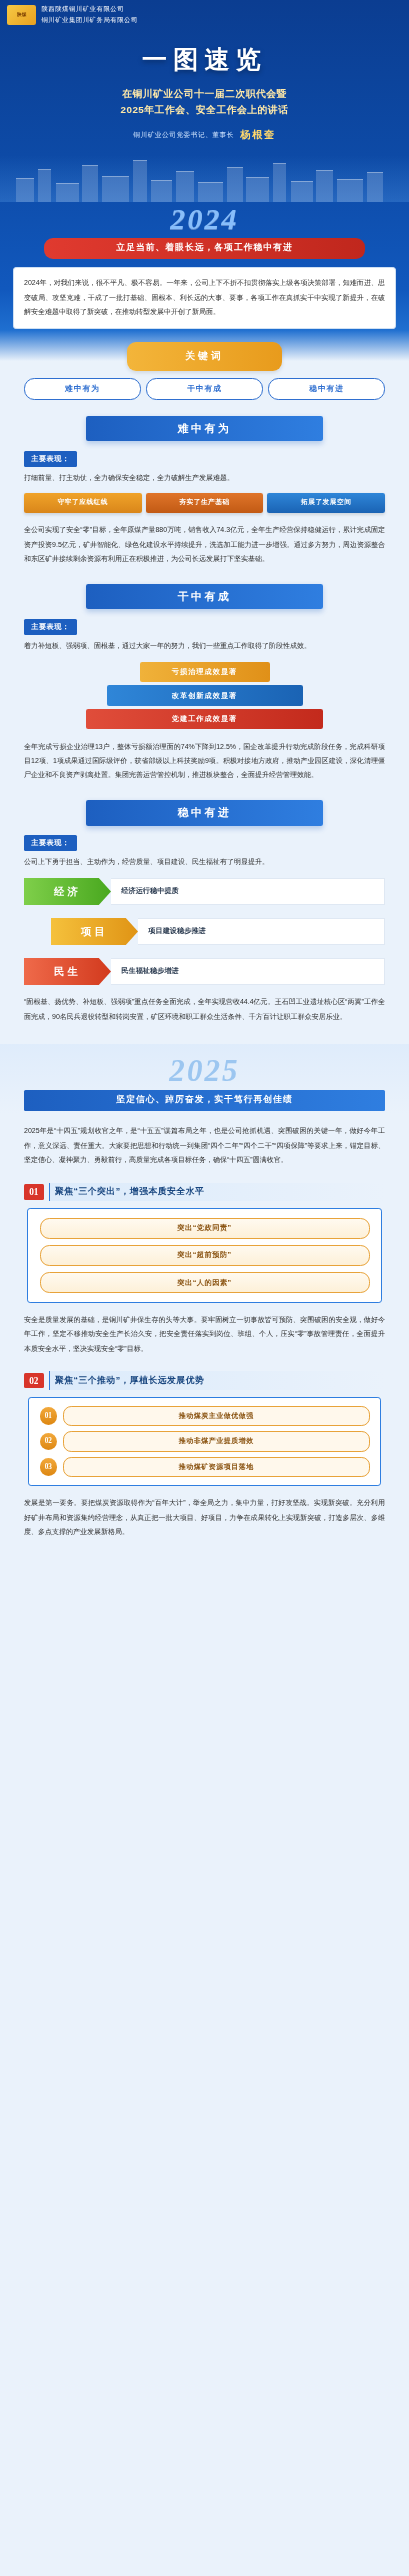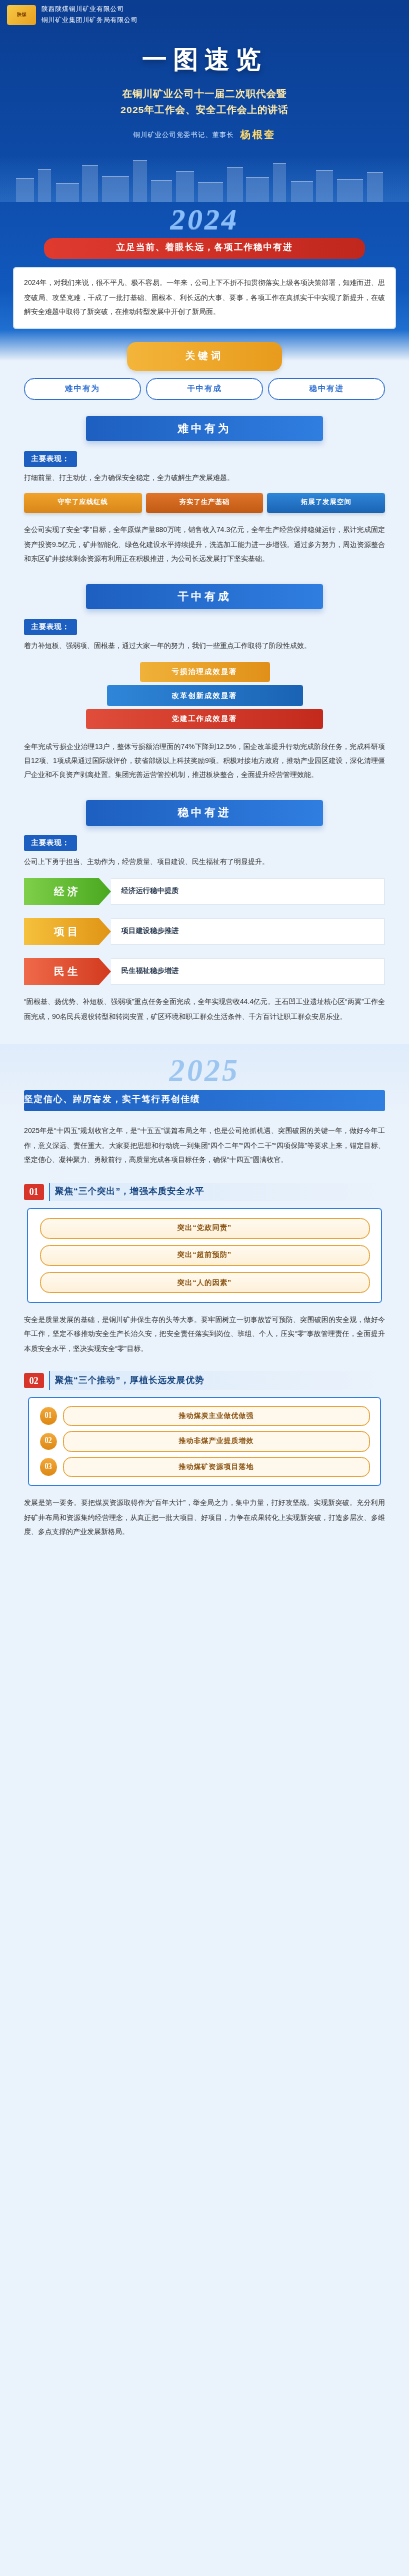--- a/index.html
+++ b/index.html
@@ -182,21 +182,21 @@
     width:361px;margin:9.3px auto 0 auto;
     display:flex;flex-direction:column;gap:13px;
   }
   .arrow-item{display:flex;align-items:stretch;height:27px;}
   .arrow-tag{
     width:87px;color:#fff;font-size:10.3px;font-weight:bold;letter-spacing:3.1px;
     display:flex;align-items:center;justify-content:center;
     clip-path:polygon(0 0, 86% 0, 100% 50%, 86% 100%, 0 100%);
   }
   .a1 .arrow-tag{background:linear-gradient(90deg,#7fcf4a,#49a81f);}
-  .a2 .arrow-tag{background:linear-gradient(90deg,#f5c13c,#e09415);}
+  .a2 .arrow-tag{background:linear-gradient(90deg,#f5c13c,#e09415);margin-left:27px;}
   .a3 .arrow-tag{background:linear-gradient(90deg,#ef6a4a,#d23a1e);}
   .arrow-body{
     flex:1;background:#ffffff;border:0.5px solid #dfe8f3;border-left:none;
     display:flex;align-items:center;padding-left:10.3px;
     font-size:7.2px;font-weight:bold;color:#2b3b50;line-height:1.5;
   }
   .arrow-body span{display:block;}
   
   .year-2025-wrap{
     margin-top:17.5px;padding:9.3px 0 3.1px 0;text-align:center;
@@ -204,21 +204,21 @@
   }
   .year-2025{
     font-family:"Liberation Serif", serif;
     font-size:31px;font-weight:bold;font-style:italic;
     color:#9cc6f0;letter-spacing:2.1px;
   }
   .bluebar{
     width:361px;margin:1px auto 0 auto;
     background:linear-gradient(90deg,#1d5fc0,#2f7ee0);
     color:#fff;font-size:8.8px;font-weight:bold;letter-spacing:1px;
-    padding:4.6px 0;border-radius:1.5px;text-align:left;
+    padding:4.6px 0;border-radius:1.5px;text-align:center;
   }
   
   .num-head{
     width:361px;margin:13.4px auto 0 auto;
     display:flex;align-items:center;gap:5.2px;
   }
   .num-badge{
     width:19.6px;height:15.5px;border-radius:1.5px;
     background:#d8352a;color:#fff;
     font-family:"Liberation Serif", serif;

